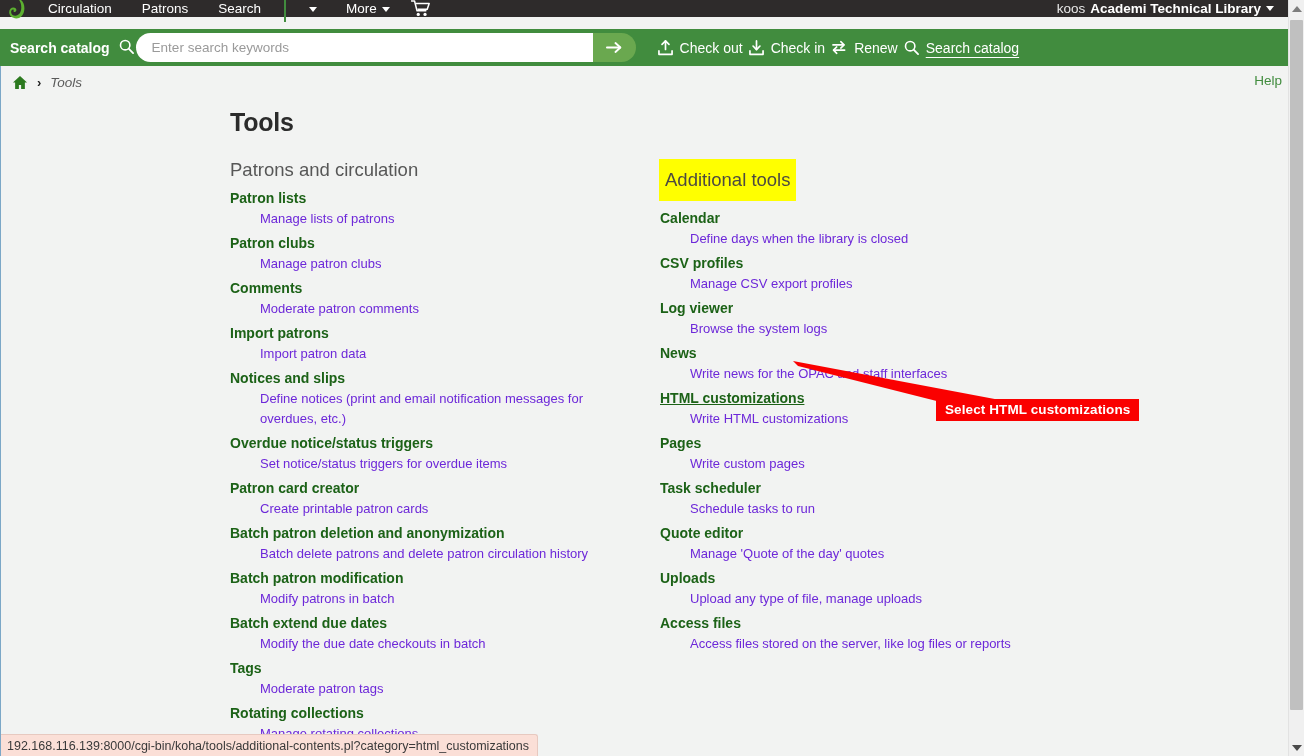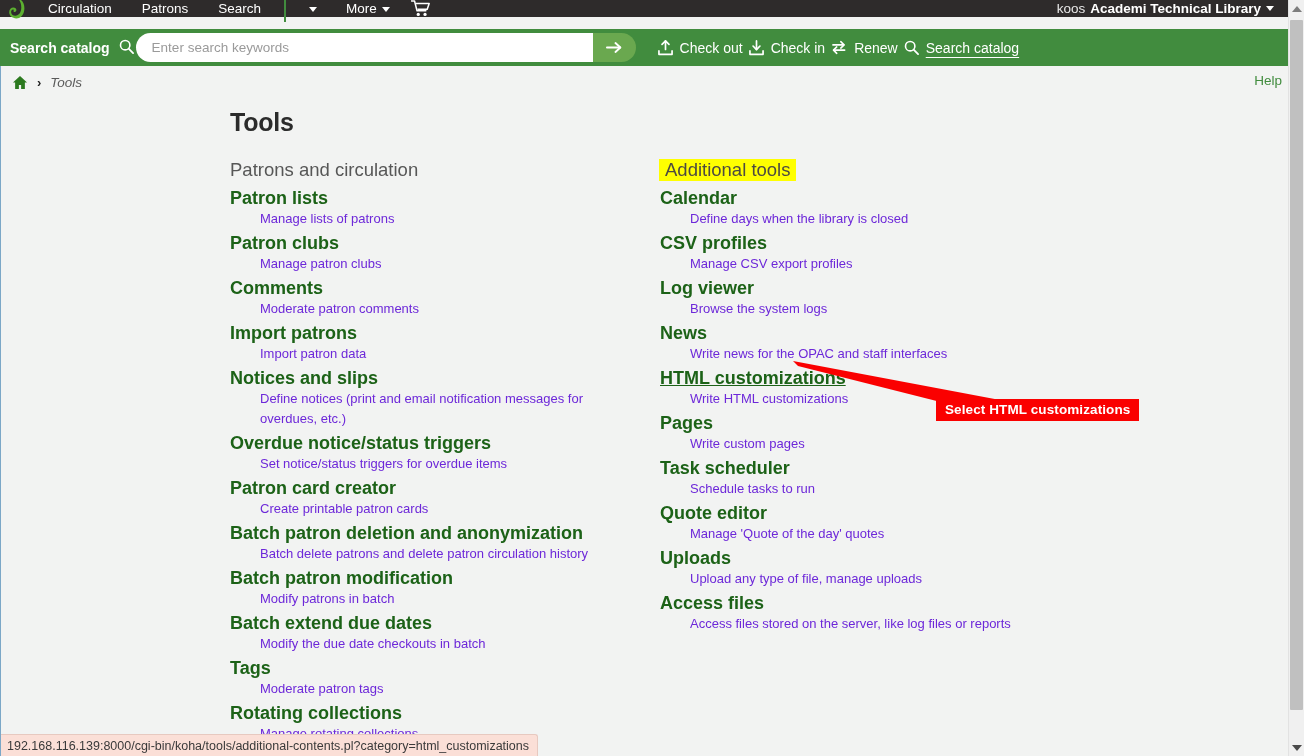--- a/index.html
+++ b/index.html
@@ -179,26 +179,26 @@
   .section-head {
     font-size: 18.5px;
     font-weight: normal;
     color: #575757;
     margin: 0 0 8px 0;
     display: inline-block;
   }
   .section-head.highlight {
     background: #ffff00;
     color: #4d4a41;
-    padding: 0 6px;
+    padding: 10px 6px;
     margin-left: -1px;
   }
   dl { margin: 0; }
   dt {
-    font-size: 18px;
+    font-size: 14px;
     font-weight: bold;
     margin: 0 0 1px 0;
     line-height: 19px;
   }
   dt a {
     color: #1c6217;
     text-decoration: none;
     cursor: pointer;
   }
   dt a.hovered { text-decoration: underline; }

